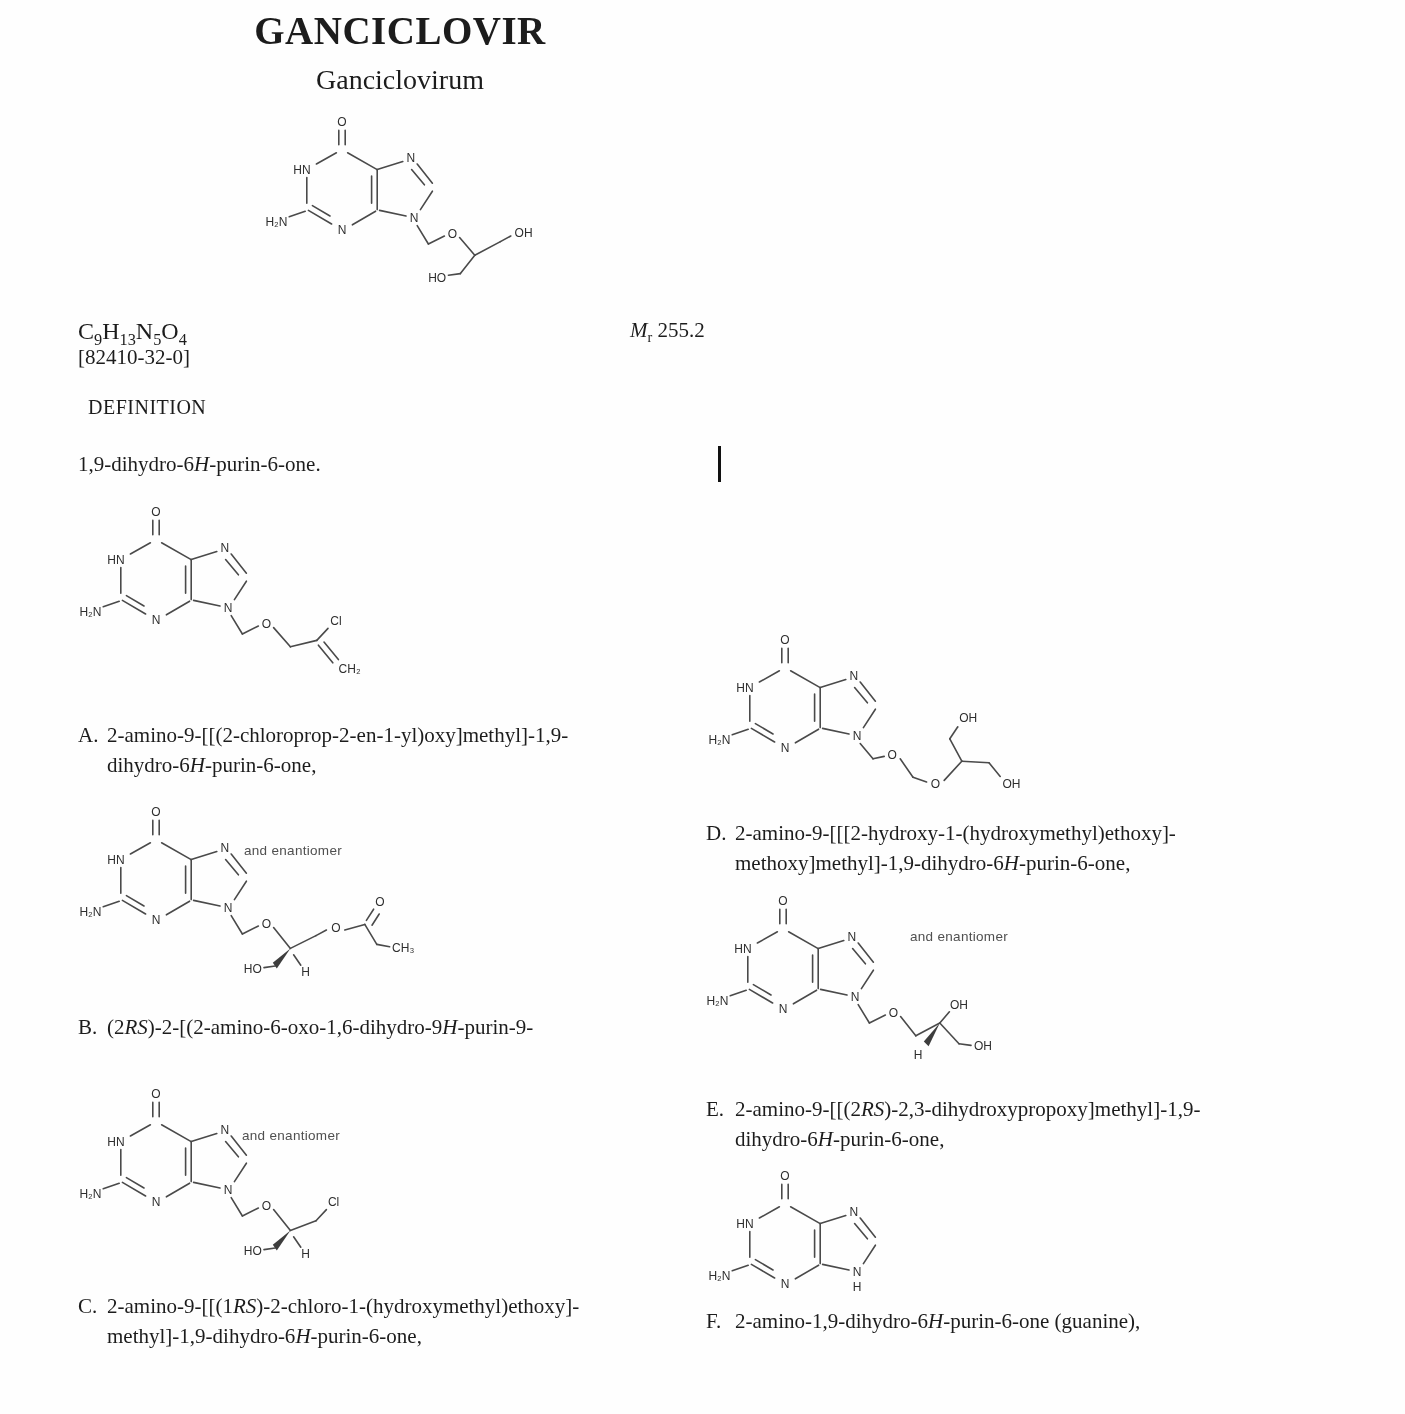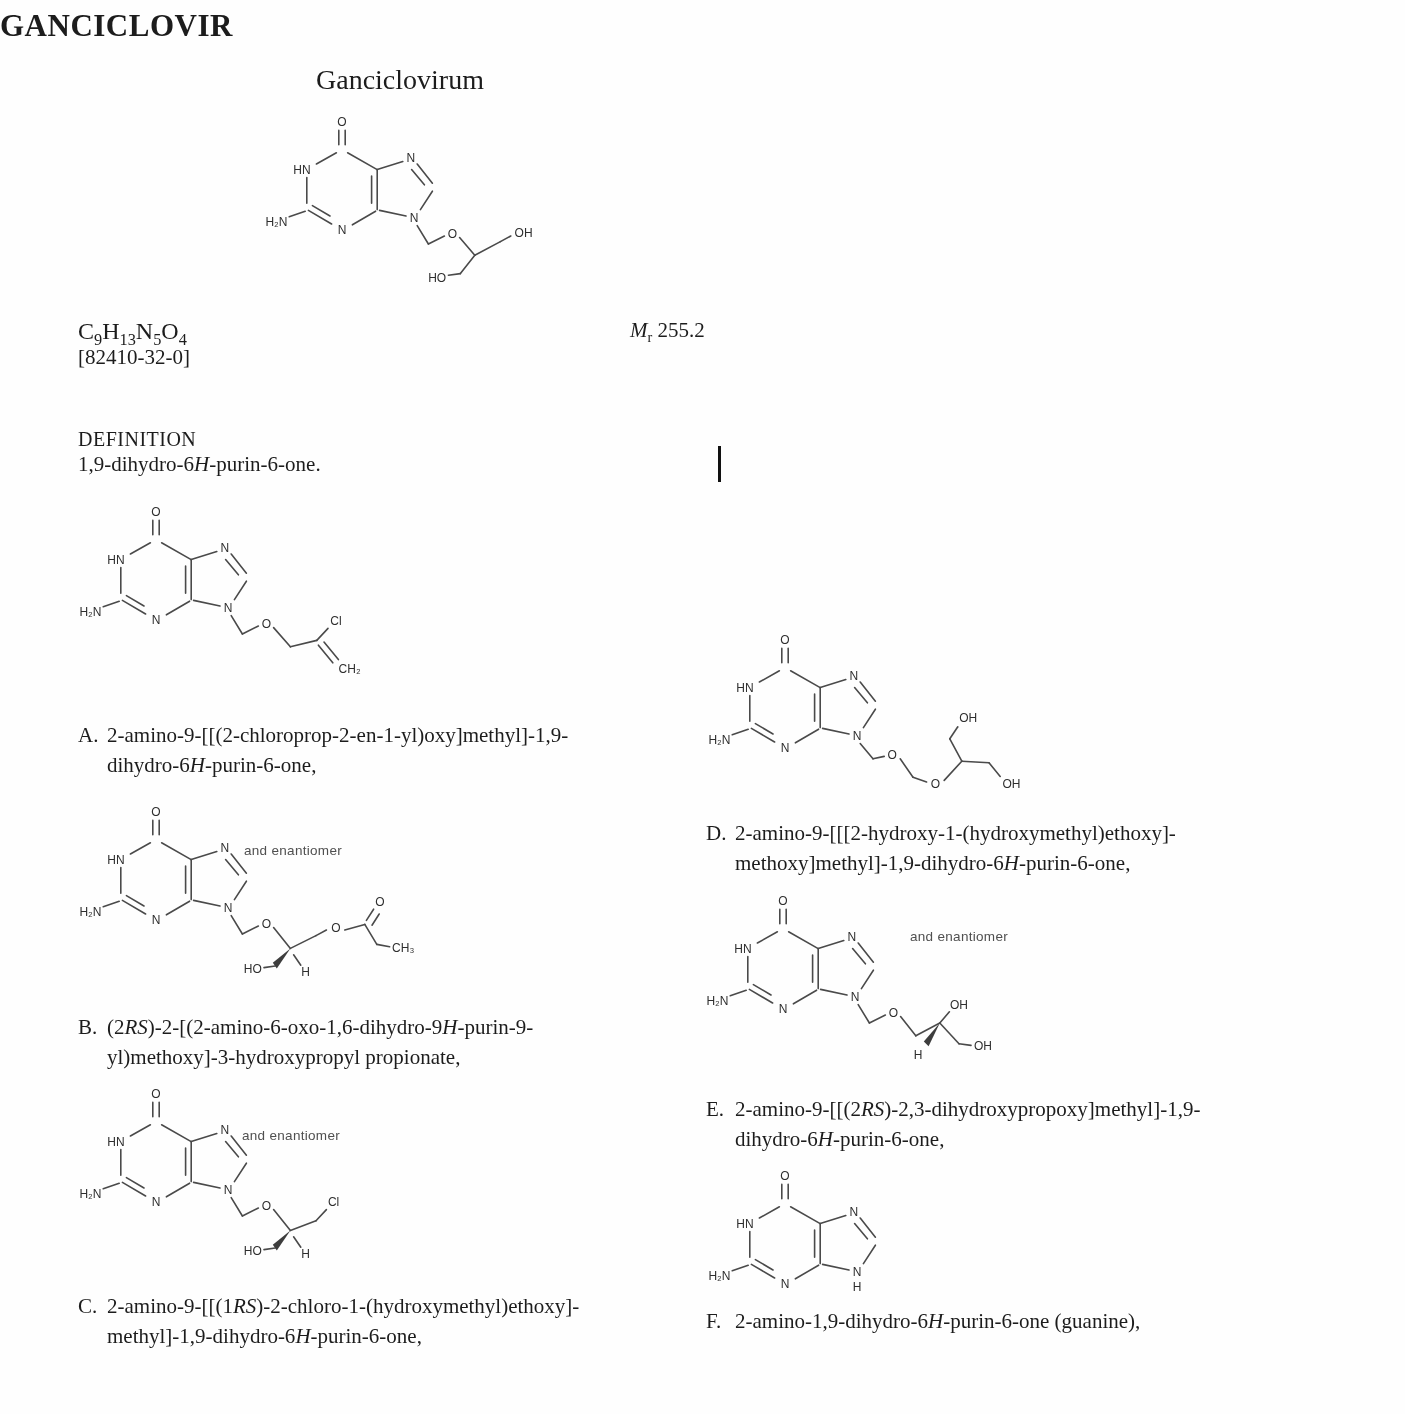--- a/index.html
+++ b/index.html
@@ -1,24 +1,24 @@
 <!DOCTYPE html>
 <html><head>
 <meta charset="utf-8">
 <style>
   html,body{margin:0;padding:0;background:#ffffff;}
   .page{position:relative;width:1405px;height:1414px;background:#fefefe;overflow:hidden;
         font-family:"Liberation Serif",serif;color:#1c1c1c;}
   .abs{position:absolute;}
-  .title{top:8px;left:0;width:800px;font-size:31px;font-weight:bold;letter-spacing:0.5px;}
+  .title{top:8px;left:0;width:800px;text-align:center;font-size:39px;font-weight:bold;letter-spacing:0.5px;}
   .subtitle{top:64px;left:0;width:800px;text-align:center;font-size:28px;}
   .formula{top:318px;left:78px;font-size:24px;}
   .mr{top:318px;left:630px;font-size:21px;}
   .cas{top:345px;left:78px;font-size:21px;text-align:right;}
-  .defhead{top:396px;left:78px;font-size:20px;letter-spacing:0.5px;margin-top:32px;}
+  .defhead{top:396px;left:88px;font-size:20px;letter-spacing:0.5px;}
   .defline1{top:424px;left:78px;font-size:21px;}
   .defline2{top:452px;left:78px;font-size:21px;}
   .caret{top:446px;left:718px;width:3px;height:36px;background:#111;}
   .imp{position:absolute;font-size:21px;line-height:30px;width:645px;}
   .imp .cont{padding-left:29px;}
   .imp-lbl{display:inline-block;width:29px;}
   .en-note{position:absolute;font-size:13.5px;color:#4f4f4f;font-family:"Liberation Sans",sans-serif;letter-spacing:0.3px;margin-left:16px;}
   .struct{position:absolute;}
   sub{font-size:0.68em;line-height:0;}
   i{font-style:italic;}
@@ -168,21 +168,20 @@
         <text x="238" y="157" text-anchor="middle" dominant-baseline="central" fill="#2e2e2e" font-size="15" font-family="&quot;Liberation Sans&quot;, sans-serif">O</text>
         <text x="325" y="162" text-anchor="middle" dominant-baseline="central" fill="#2e2e2e" font-size="15" font-family="&quot;Liberation Sans&quot;, sans-serif">O</text>
         <text x="380" y="130" text-anchor="middle" dominant-baseline="central" fill="#2e2e2e" font-size="15" font-family="&quot;Liberation Sans&quot;, sans-serif">O</text>
         <text x="409" y="188" text-anchor="middle" dominant-baseline="central" fill="#2e2e2e" font-size="15" font-family="&quot;Liberation Sans&quot;, sans-serif">CH₃</text>
         <text x="221" y="214" text-anchor="middle" dominant-baseline="central" fill="#2e2e2e" font-size="15" font-family="&quot;Liberation Sans&quot;, sans-serif">HO</text>
         <text x="287" y="218" text-anchor="middle" dominant-baseline="central" fill="#2e2e2e" font-size="15" font-family="&quot;Liberation Sans&quot;, sans-serif">H</text>
       </svg></div>
   <div class="en-note" id="en-b">and enantiomer</div>
   <div class="imp" id="imp-b">
     <div><span class="imp-lbl">B.</span><span>(2<i>RS</i>)-2-[(2-amino-6-oxo-1,6-dihydro-9<i>H</i>-purin-9-</span></div>
-    <div class="cont">yl)methoxy]-3-hydroxypropyl propionate,</div>
   </div>
 
   <div class="struct" id="st-c"><svg viewBox="0 0 360 235" width="288" height="188">
         <line x1="96" y1="28" x2="96" y2="46" stroke="#4a4a4a" stroke-width="2" stroke-linecap="round"></line>
         <line x1="104" y1="28" x2="104" y2="46" stroke="#4a4a4a" stroke-width="2" stroke-linecap="round"></line>
         <line x1="93" y1="56" x2="68" y2="70" stroke="#4a4a4a" stroke-width="2" stroke-linecap="round"></line>
         <line x1="56" y1="87" x2="56" y2="119" stroke="#4a4a4a" stroke-width="2" stroke-linecap="round"></line>
         <line x1="58" y1="128" x2="87" y2="145" stroke="#4a4a4a" stroke-width="2" stroke-linecap="round"></line>
         <line x1="63" y1="122" x2="85" y2="135" stroke="#4a4a4a" stroke-width="2" stroke-linecap="round"></line>
         <line x1="113" y1="146" x2="142" y2="129" stroke="#4a4a4a" stroke-width="2" stroke-linecap="round"></line>

